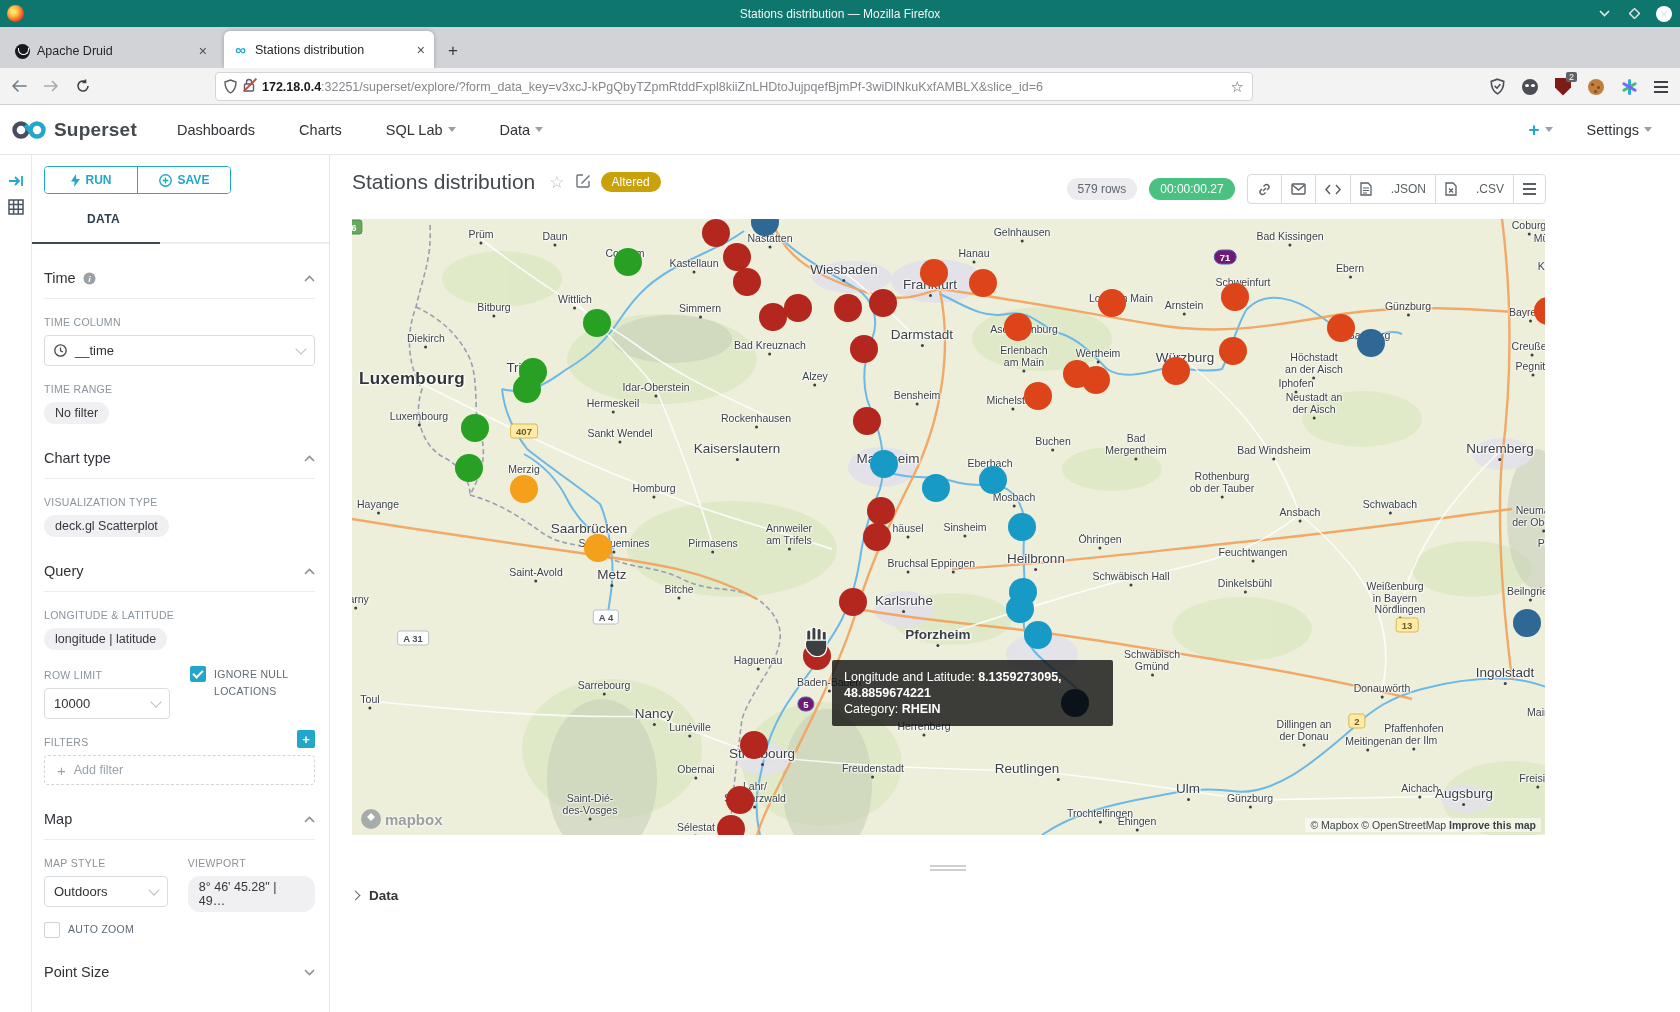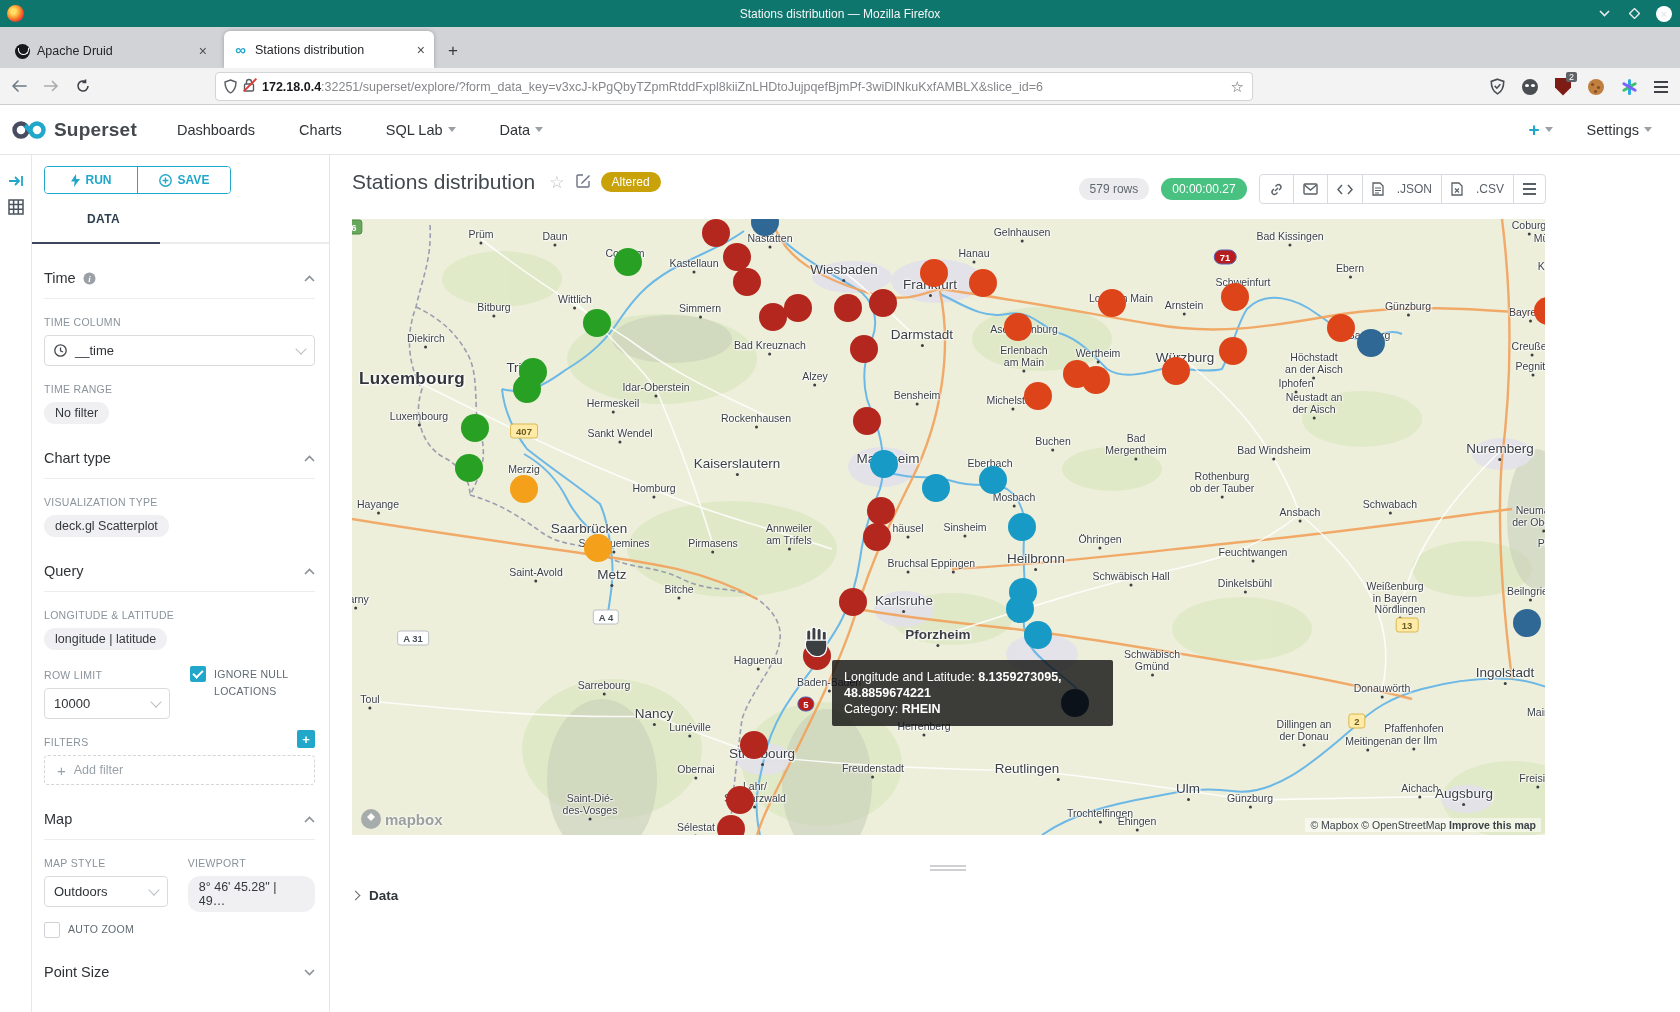--- a/index.html
+++ b/index.html
@@ -95,35 +95,35 @@
   
   .mhead{position:absolute;left:22px;top:15px;display:flex;align-items:center;}
   .mtitle{font-size:21px;color:#41484e;}
   .mstar{font-size:17px;color:#b8bcc0;margin-left:14px;}
   .medit{margin-left:11px;}
   .badge-alt{margin-left:10px;background:#c9a109;color:#fff;font-size:12px;padding:3px 11px;border-radius:11px;}
   .mright{position:absolute;right:134px;top:19px;display:flex;align-items:center;gap:12px;}
   .pill-rows{background:#ececee;color:#5f6770;font-size:12px;padding:4px 11px;border-radius:11px;}
   .pill-timer{background:#48c181;color:#fff;font-size:12px;padding:4px 11px;border-radius:11px;}
   .expgrp{display:flex;border:1px solid #d7dbdf;border-radius:4px;overflow:hidden;background:#fff;}
-  .expgrp .cell{height:28px;display:flex;align-items:center;justify-content:center;padding:0 9px;border-right:1px solid #d7dbdf;color:#596066;font-size:12px;gap:13px;}
+  .expgrp .cell{height:28px;display:flex;align-items:center;justify-content:center;padding:0 9px;border-right:1px solid #d7dbdf;color:#596066;font-size:12px;gap:19px;}
   .expgrp .cell:last-child{border-right:none;}
   .klines{display:flex;flex-direction:column;gap:3px;}
   .klines i{width:13px;height:1.8px;background:#596066;}
 
   
   .map{position:absolute;left:22px;top:64px;width:1193px;height:616px;background:#edefdb;overflow:hidden;}
   .map svg.base{position:absolute;left:0;top:0;}
   .mlbl{position:absolute;transform:translate(-50%,-50%);display:flex;flex-direction:column;align-items:center;font-size:10.5px;color:#3a3f45;line-height:12px;white-space:nowrap;text-shadow:0 0 2px #fff,0 0 2px #fff,0 0 3px #fff,1px 1px 2px #fff;z-index:2;}
   .mlbl::after{content:"";width:3px;height:3px;background:#3c4043;border-radius:50%;margin-top:2px;}
   .mlbl.lg{font-size:13.5px;line-height:15px;}
   .mlbl.xl{font-size:17px;font-weight:bold;color:#30353b;letter-spacing:.3px;}
   .mlbl.xl::after{display:none;}
   .rbadge{position:absolute;transform:translate(-50%,-50%);font-size:9.5px;font-weight:bold;padding:1px 5px;border:1px solid;border-radius:3px;z-index:2;white-space:nowrap;}
-  .b-blue{background:#b91c1c;border-color:#5563b3;color:#fff;border-radius:9px;}
+  .b-blue{background:#701a75;border-color:#5563b3;color:#fff;border-radius:9px;}
   .b-yellow{background:#ffeaa7;border-color:#d9b84e;color:#6b5b1e;}
   .b-white{background:#fff;border-color:#b9bec4;color:#4a5158;}
   .b-green{background:#66a85c;border-color:#4c8a44;color:#fff;}
   .dot{position:absolute;border-radius:50%;z-index:3;}
   .mtooltip{position:absolute;left:480px;top:441px;width:281px;background:rgba(10,10,10,.78);color:#fff;font-size:12.5px;line-height:16px;padding:9px 12px;border-radius:2px;z-index:5;}
   .mtooltip b{font-weight:bold;}
   .handcur{position:absolute;left:450px;top:406px;z-index:6;}
   .mapbox-logo{position:absolute;left:9px;bottom:6px;display:flex;align-items:center;gap:4px;z-index:4;opacity:.85;}
   .mapbox-logo .mb-c{width:20px;height:20px;border-radius:50%;background:#9aa0a3;position:relative;}
   .mapbox-logo .mb-c::after{content:"";position:absolute;left:6px;top:4px;width:8px;height:8px;background:#fff;clip-path:polygon(50% 0,100% 50%,50% 100%,0 50%);}
@@ -691,21 +691,21 @@
             </div>
             <div class="mlbl" style="left: 922px; top: 233px;">
               <span>Bad Windsheim</span>
             </div>
             <div class="mlbl lg" style="left: 1148px; top: 232px;">
               <span>Nuremberg</span>
             </div>
             <div class="mlbl" style="left: 268px; top: 216px;">
               <span>Sankt Wendel</span>
             </div>
-            <div class="mlbl lg" style="left: 385px; top: 247px; text-align: center;">
+            <div class="mlbl lg" style="left: 385px; top: 232px; text-align: center;">
               <span>Kaiserslautern</span>
             </div>
             <div class="mlbl" style="left: 172px; top: 252px;">
               <span>Merzig</span>
             </div>
             <div class="mlbl" style="left: 638px; top: 246px;">
               <span>Eberbach</span>
             </div>
             <div class="mlbl" style="left: 870px; top: 265px;">
               <span>Rothenburg</span>

